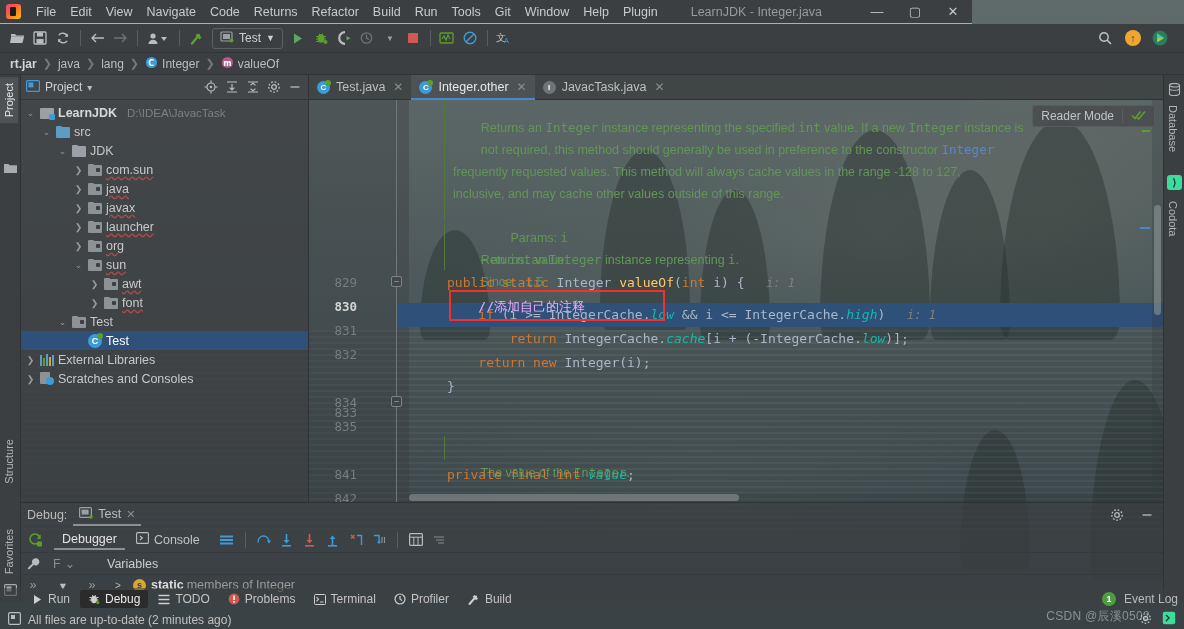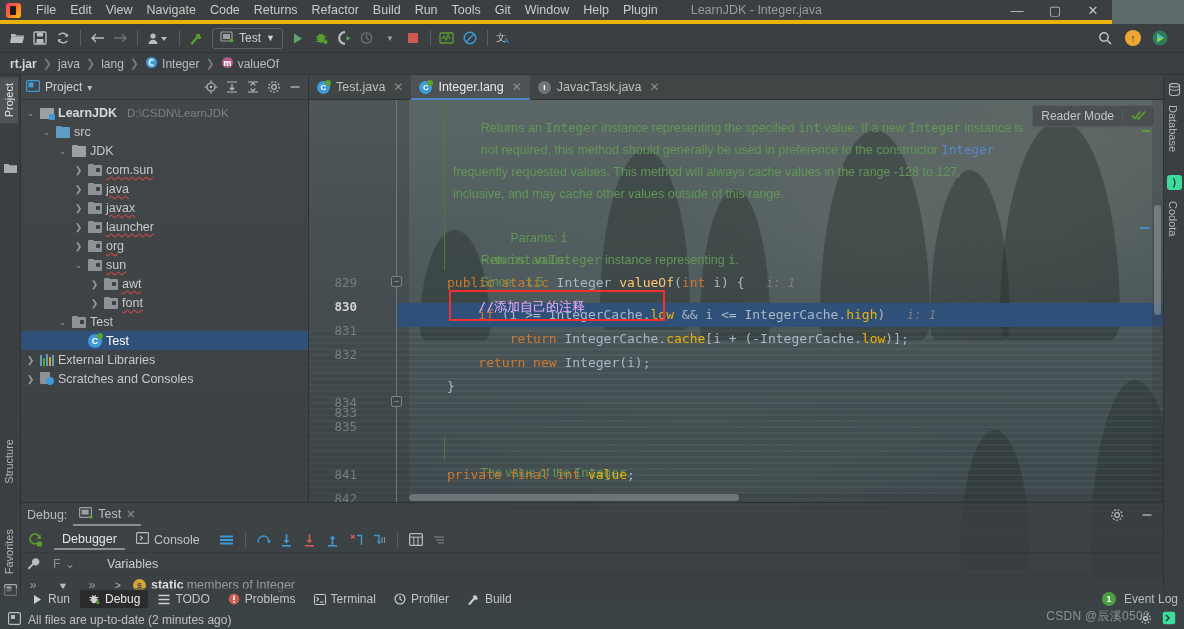--- a/index.html
+++ b/index.html
@@ -26,23 +26,23 @@
     border-radius:50% 50% 8% 8% / 90% 90% 10% 10%;
   }
   #wallpaper .water {
     position:absolute; left:0; right:0; top:330px; height:200px;
     background:repeating-linear-gradient(180deg, rgba(255,255,255,.035) 0 2px, rgba(0,0,0,.03) 2px 6px);
   }
   .row { display:flex; align-items:center; }
 
   
   #titlebar {
-    position:absolute; top:0; left:0; width:1112px; height:24px;
+    position:absolute; top:0; left:0; width:972px; height:24px;
     background:#3c3f41; display:flex; align-items:center; z-index:40;
-    border-bottom:4px solid #eab308;
+    border-bottom:1px solid #eab308;
   }
   #app-logo {
     width:15px;height:15px;margin:0 8px 0 6px;border-radius:3px;
     background:linear-gradient(135deg,#fa3c84 0%,#fe5c3a 38%,#ffc400 100%);
     position:relative;
   }
   #app-logo::after{content:"";position:absolute;left:4px;top:3px;width:6px;height:9px;
     background:#1c1c1c;border-radius:1px;}
   .menu-item {
     padding:3px 7px; color:#cacaca; font-size:12.5px; cursor:default; white-space:nowrap;
@@ -162,21 +162,21 @@
         line-height:24px;color:#a9b7c6;overflow:hidden;text-align:right;}
   .cline{position:absolute;left:0;white-space:pre;}
   .hl-line{position:absolute;left:0;right:0;height:24px;background:#2f5079;}
   .doc{color:#629755;font-family:"Liberation Sans",sans-serif;font-size:12.5px;}
   .doc .mono{font-family:"DejaVu Sans Mono",monospace;}
   .doc .lnk{color:#5b86c9;font-family:"DejaVu Sans Mono",monospace;}
   .docbar{position:absolute;width:1px;background:#4f7a3e;}
   .kw{color:#cc7832;}
   .cls-n{color:#a9b7c6;}
   .fn{color:#ffc66d;}
-  .fld{color:#eab308;}
+  .fld{color:#14b8a6;font-style:italic;}
   .hint{color:#808080;font-style:italic;font-size:12px;}
   .comment{color:#f0abfc;}
   #red-box{position:absolute;border:2px solid #f42f2f;left:40px;top:23px;width:216px;height:28px;}
 
   #reader-mode{
     position:absolute;right:8px;top:5px;height:22px;display:flex;align-items:center;gap:8px;
     background:rgba(73,77,79,.9);border-radius:3px;padding:0 8px;font-size:12px;color:#c3c3c3;
     border:1px solid rgba(95,99,101,.7);z-index:8;
   }
   #vscroll{position:absolute;right:0;top:0;width:11px;height:402px;background:rgba(50,53,55,.25);}
@@ -505,21 +505,21 @@
       </span>
     </span>
   </div>
   <div id="tree">
       <div class="tnode" style="padding-left: 4px;">
         <span class="arrow">⌄</span>
         <span style="display: flex; align-items: center;">
           <span class="mod"></span>
         </span>
         <span class="bolded">LearnJDK</span>
-        <span class="path-hint">D:\CSDN\LearnJDK</span>
+        <span class="path-hint">D:\IDEA\JavacTask</span>
       </div>
       <div class="tnode" style="padding-left: 20px;">
         <span class="arrow">⌄</span>
         <span style="display: flex; align-items: center;">
           <span class="fi src"></span>
         </span>
         <span>src</span>
       </div>
       <div class="tnode" style="padding-left: 36px;">
         <span class="arrow">⌄</span>
@@ -642,21 +642,21 @@
 <div id="editor-area">
 
   <div id="tabbar">
       <div class="etab">
         <span class="tabicon green">C</span>
         <span>Test.java</span>
         <span class="x">✕</span>
       </div>
       <div class="etab active">
         <span class="tabicon green">C</span>
-        <span>Integer.lang</span>
+        <span>Integer.other</span>
         <span class="x">✕</span>
       </div>
       <div class="etab">
         <span class="tabicon plain">I</span>
         <span>JavacTask.java</span>
         <span class="x">✕</span>
       </div>
     </div>
 
   <div id="code-wrap">

